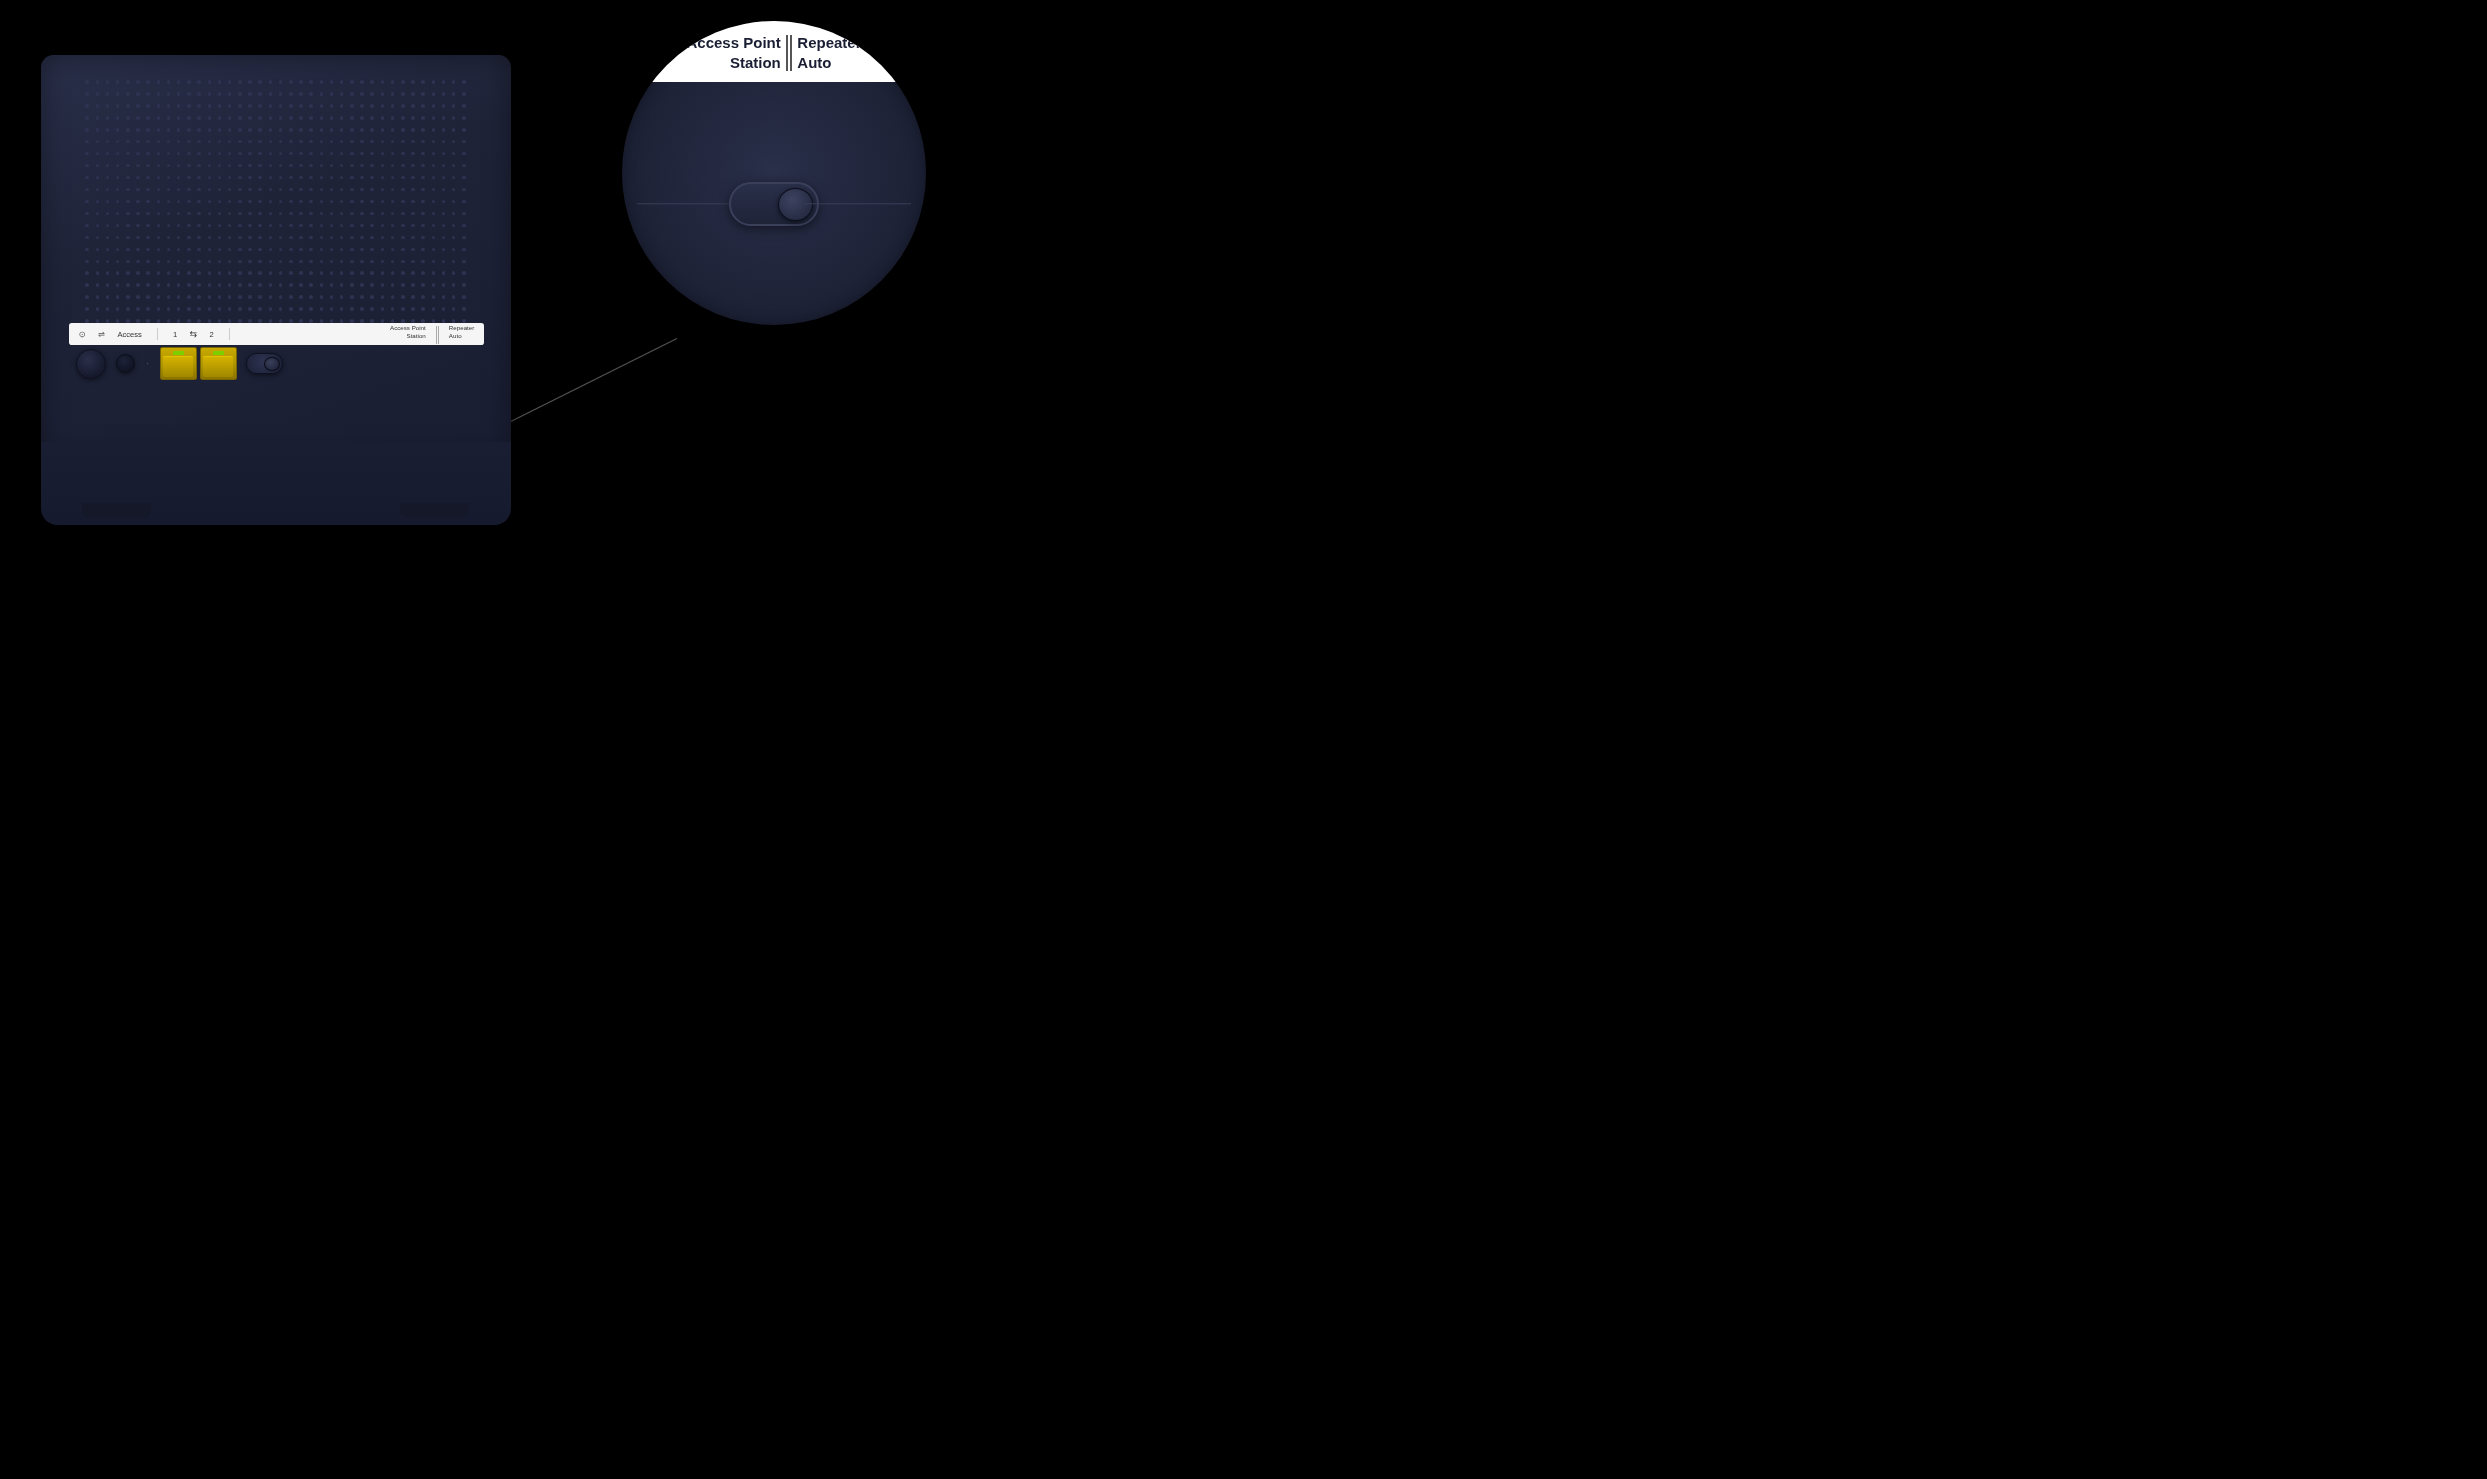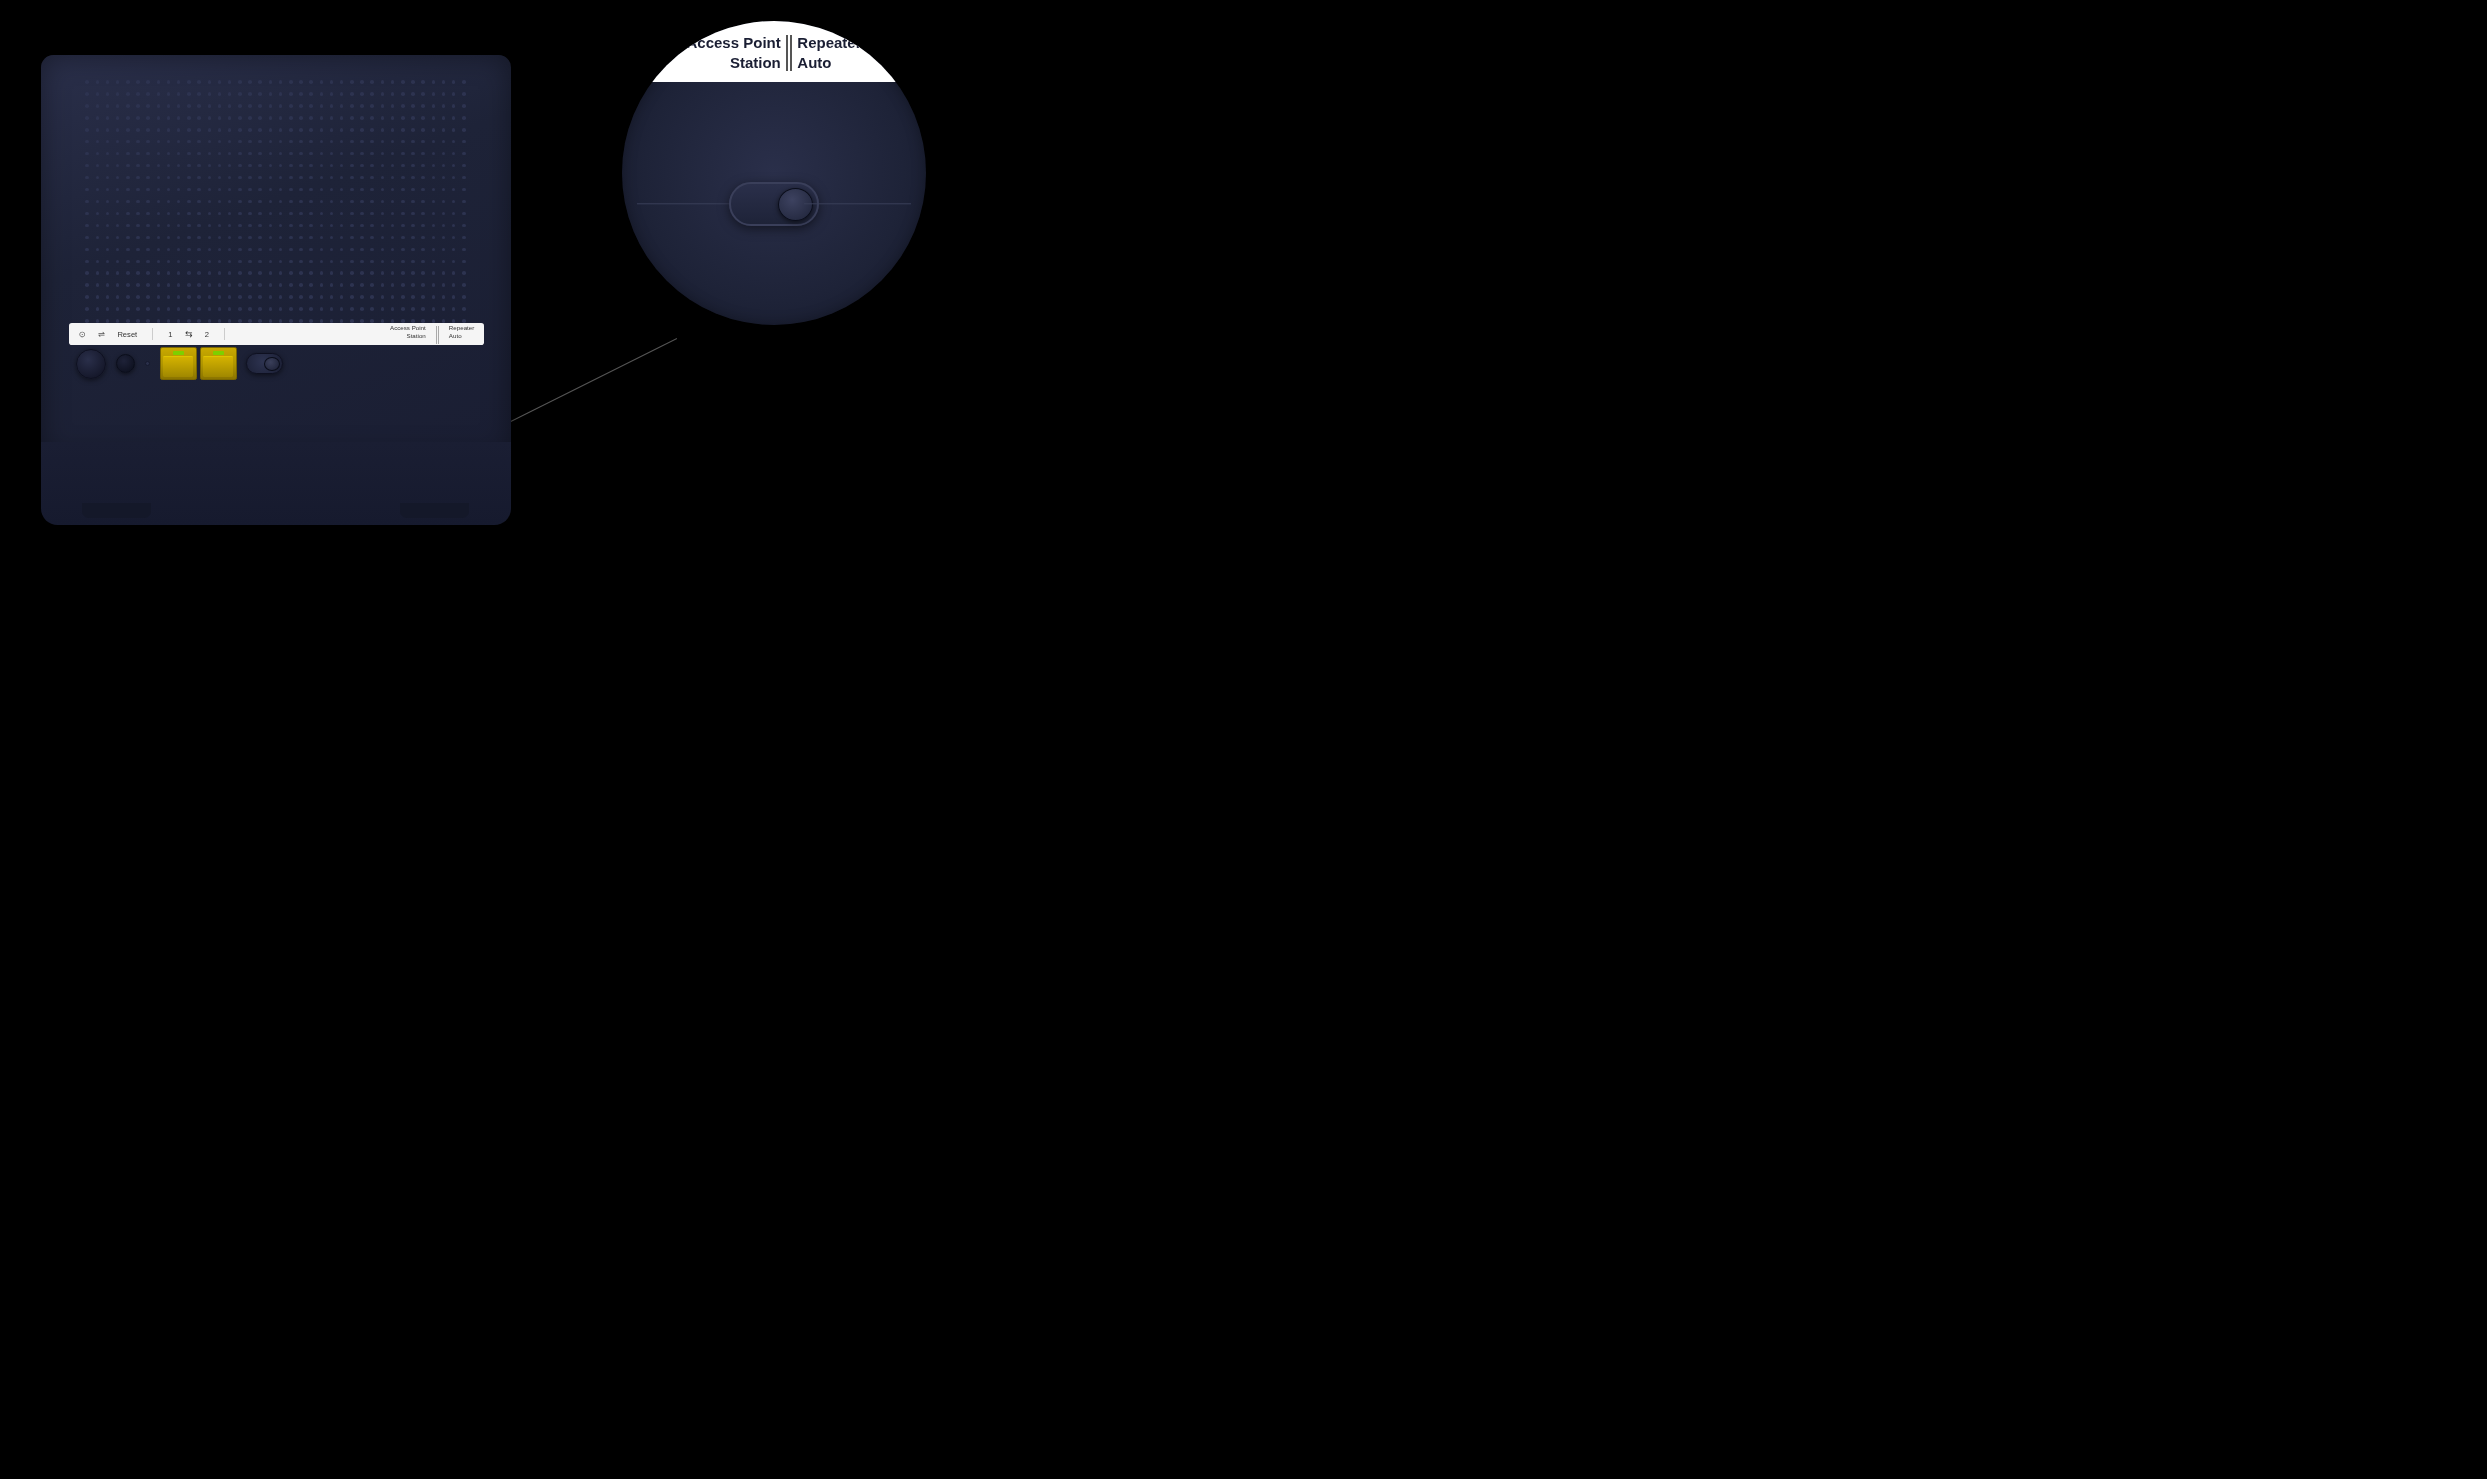--- a/index.html
+++ b/index.html
@@ -1215,21 +1215,21 @@
         <div class="dot"></div>
         <div class="dot"></div>
         <div class="dot"></div>
         <div class="dot"></div>
         <div class="dot"></div>
       </div>
 
     <div class="label-strip">
       <span class="label-strip-icon">⊙</span>
       <span class="label-strip-icon">⇌</span>
-      <span>Reset</span>
+      <span>Access</span>
       <span class="label-strip-divider"></span>
       <span>1</span>
       <span class="network-icon">⇆</span>
       <span>2</span>
       <span class="label-strip-divider"></span>
 
       <div class="mode-labels">
         <div class="mode-labels-row">
           <div class="mode-label-left">
             <span>Access Point</span><br>

